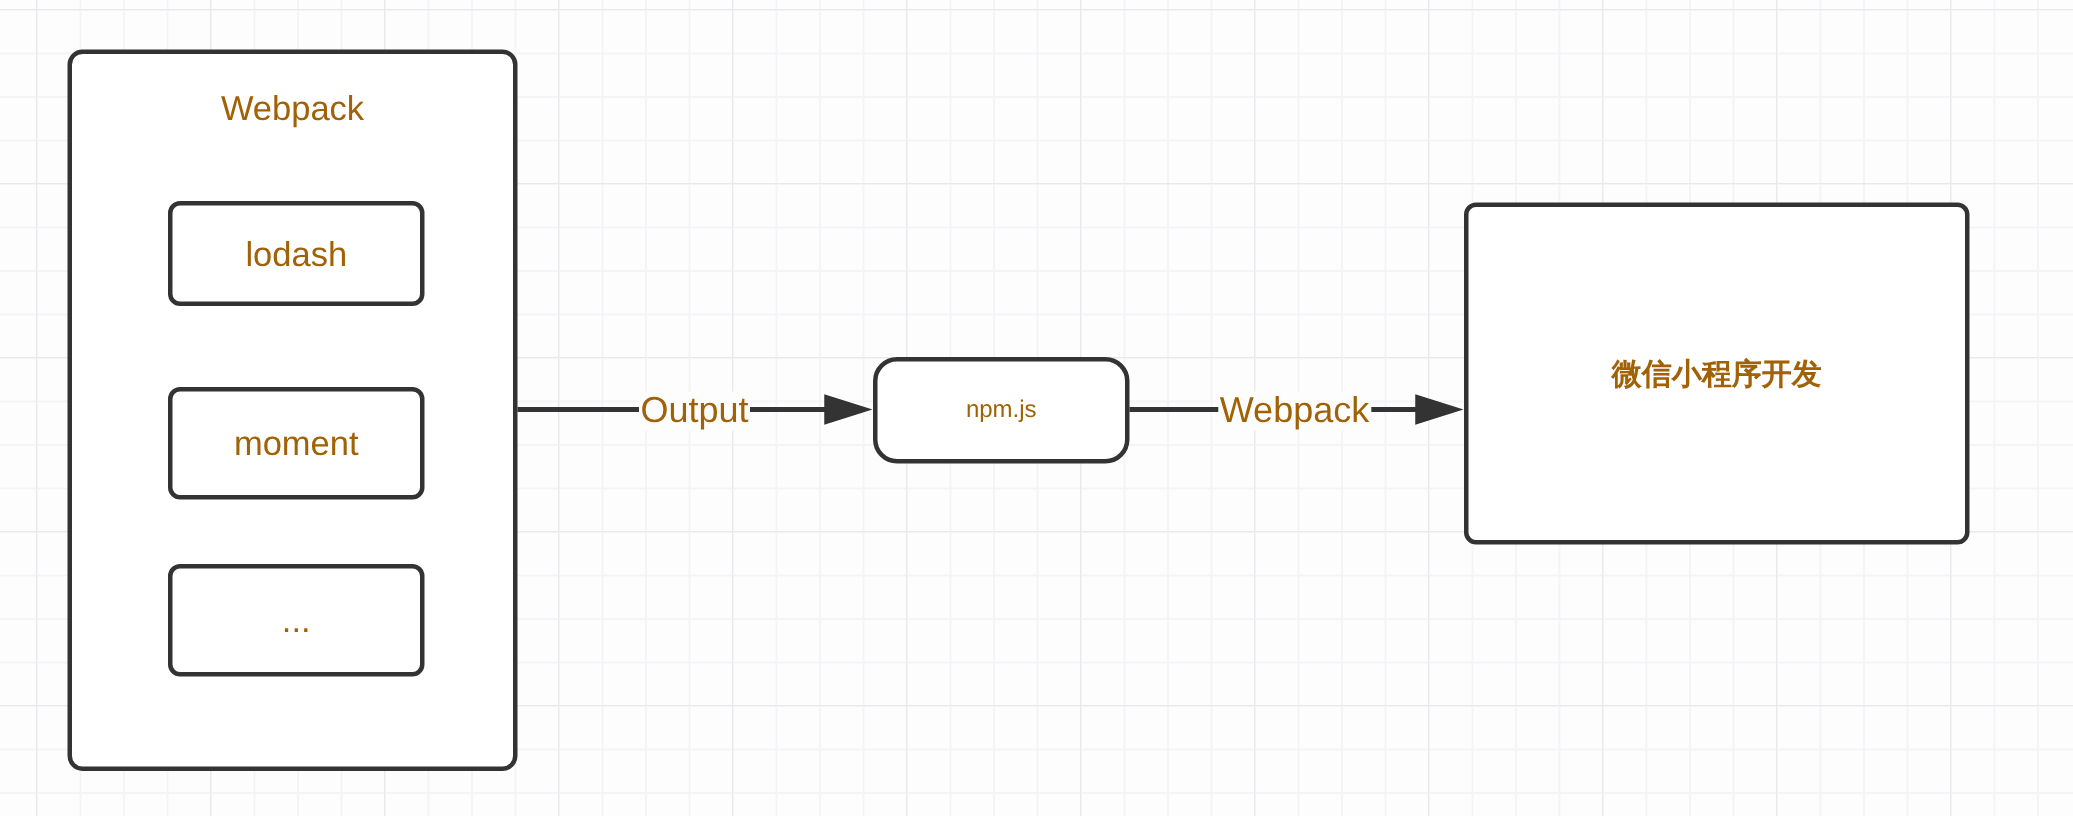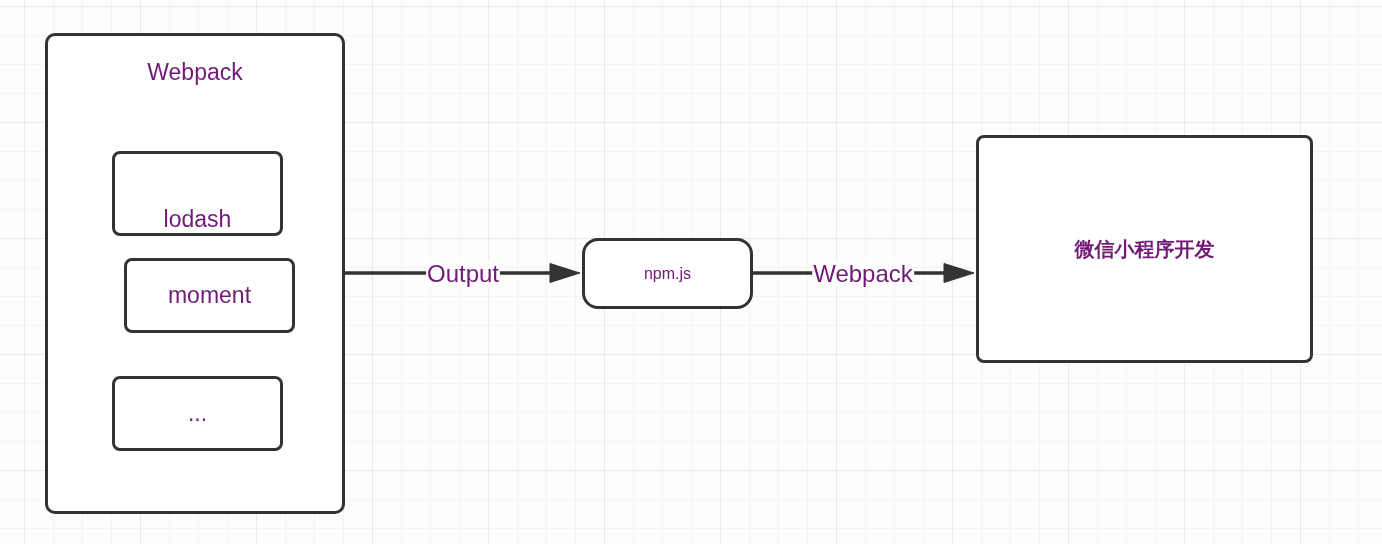--- a/index.html
+++ b/index.html
@@ -6,21 +6,21 @@
     margin: 0;
     padding: 0;
     background: #ffffff;
     font-family: "Liberation Sans", "DejaVu Sans", sans-serif;
   }
   .canvas {
     position: relative;
     width: 1382px;
     height: 544px;
     overflow: hidden;
-    color: #701a75;
+    color: #a16207;
     background-color: #fdfdfe;
     background-image:
       linear-gradient(to right, #e8e8ed 1px, transparent 1px),
       linear-gradient(to bottom, #e8e8ed 1px, transparent 1px),
       linear-gradient(to right, #f4f4f7 1px, transparent 1px),
       linear-gradient(to bottom, #f4f4f7 1px, transparent 1px);
     background-size: 116px 116px, 116px 116px, 29px 29px, 29px 29px;
     background-position: 24px 6px, 24px 6px, 24px 6px, 24px 6px;
   }
   .node {
@@ -50,22 +50,22 @@
     border: 3px solid #333333;
     border-radius: 8px;
     left: 64px;
     width: 171px;
     height: 75px;
     display: flex;
     align-items: center;
     justify-content: center;
     font-size: 23px;
   }
-  .module-lodash { top: 115px; height: 85px; align-items: flex-end; }
-  .module-moment { top: 222px; margin-left: 12px; }
+  .module-lodash { top: 98px; height: 70px; }
+  .module-moment { top: 222px; }
   .module-dots   { top: 340px; }
   .npm-node {
     left: 582px;
     top: 238px;
     width: 171px;
     height: 71px;
     border-radius: 16px;
     display: flex;
     align-items: center;
     justify-content: center;

